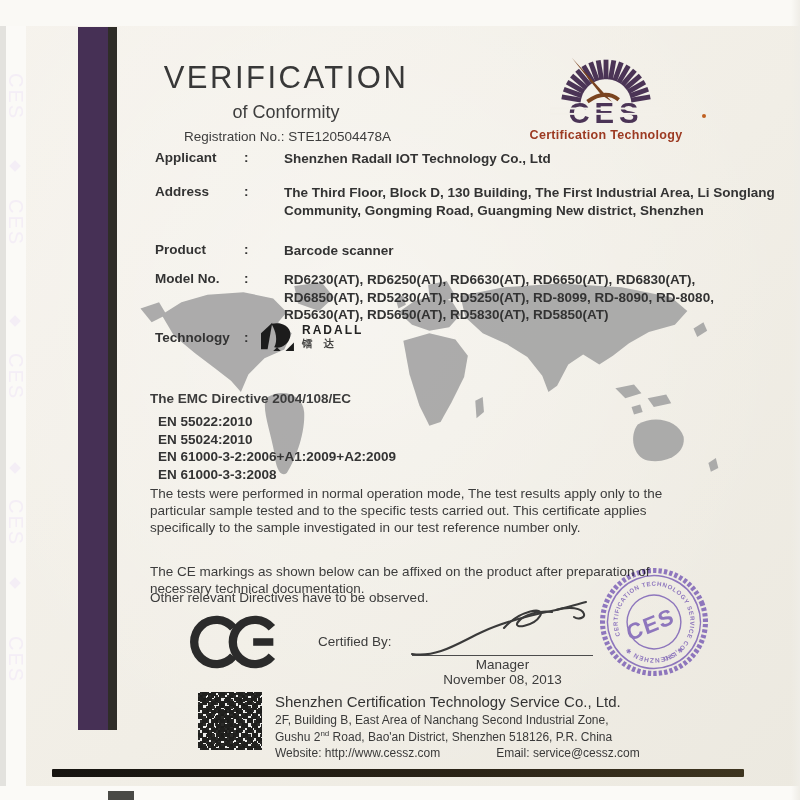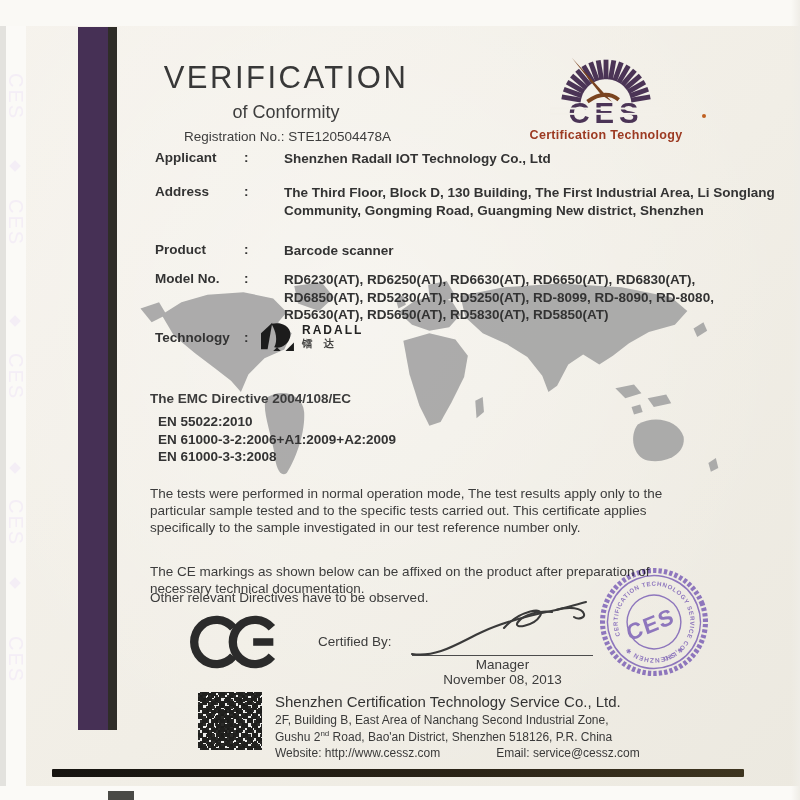--- a/index.html
+++ b/index.html
@@ -202,20 +202,21 @@
       <div class="tm-texts">
         <div class="tm-name">RADALL</div>
         <div class="tm-cn">镭 达</div>
       </div>
     </div>
   </div>
 
   <div class="para p-emc">The EMC Directive 2004/108/EC</div>
   <div class="standards">
     <div>EN 55022:2010</div>
+    <div>EN 55024:2010</div>
     <div>EN 61000-3-2:2006+A1:2009+A2:2009</div>
     <div>EN 61000-3-3:2008</div>
   </div>
   <div class="para p-tests">The tests were performed in normal operation mode, The test results apply only to the particular sample tested and to the specific tests carried out. This certificate applies specifically to the sample investigated in our test reference number only.</div>
   <div class="para p-cenote">The CE markings as shown below can be affixed on the product after preparation of necessary technical documentation.</div>
   <div class="para p-other">Other relevant Directives have to be observed.</div>
 
   <svg class="ce" viewBox="0 0 106 64">
     <g fill="#2b2b2b">
       <path d="M53,12.7 A30,30 0 1 0 53,51.3 L45.7,45.2 A20.5,20.5 0 1 1 45.7,18.8 Z"></path>

